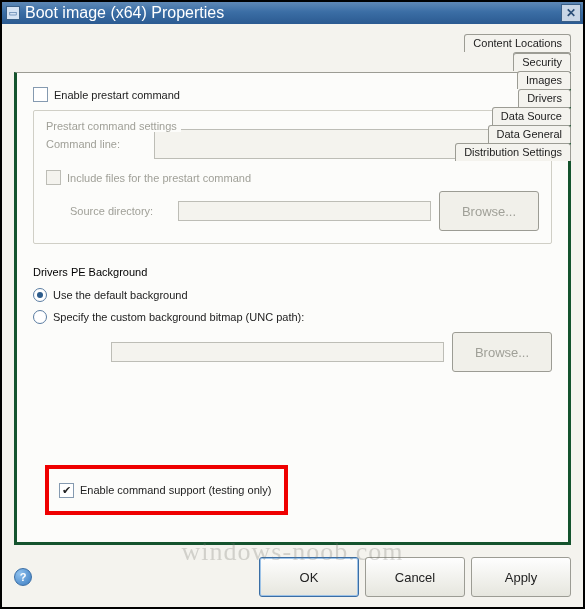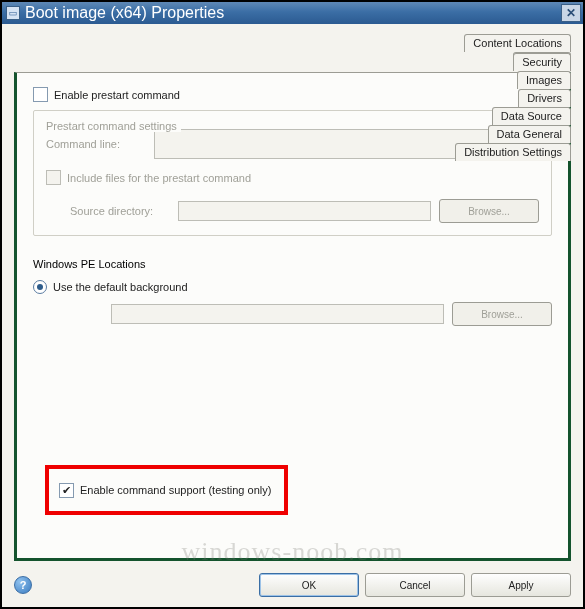--- a/index.html
+++ b/index.html
@@ -187,22 +187,22 @@
     font-size: 7px;
     color: #666;
   }
   .spinbtn + .spinbtn { margin-top: -1px; }
   .btn {
     min-width: 74px;
     height: 22px;
     border: 1px solid #9c9c94;
     border-radius: 3px;
     background: linear-gradient(#fefefe, #e6e6de);
-    padding: 0 12px;
-    font-size: 10px;
+    padding: 8px 12px;
+    font-size: 13px;
     color: #222;
     display: inline-flex;
     align-items: center;
     justify-content: center;
     cursor: default;
   }
   .btn.disabled {
     color: #a0a098;
     background: #f1f0ea;
   }
@@ -336,41 +336,45 @@
 
         <div class="field-row">
           <span class="field-label">Command line:</span>
           <span class="textbox"></span>
           <span class="spin">
             <span class="spinbtn">▲</span>
             <span class="spinbtn">▼</span>
           </span>
         </div>
 
-        <div class="row" style="margin-top:4px;margin-bottom:14px;">
+        <div class="row" style="margin-top:4px;margin-bottom:6px;">
           <span class="checkbox disabled"></span>
           <span class="label disabled">Include files for the prestart command</span>
         </div>
 
         <div class="field-row" style="margin-bottom:0;margin-left:24px;">
           <span class="field-label">Source directory:</span>
           <span class="textbox single"></span>
           <span class="btn disabled" style="margin-left:8px;">Browse...</span>
         </div>
       </div>
 
-      <div class="section-title">Windows PE Locations</div>
+      <div class="section-title">Drivers PE Background</div>
 
       <div class="row">
         <span class="radio">
             <span class="dot"></span>
           </span>
         <span class="label">Use the default background</span>
       </div>
 
+      <div class="row">
+        <span class="radio"></span>
+        <span class="label">Specify the custom background bitmap (UNC path):</span>
+      </div>
 
       <div class="bg-input-row">
         <span class="bg-textbox"></span>
         <span class="btn disabled bg-browse">Browse...</span>
       </div>
 
       <div class="highlight">
         <span class="checkbox">✔</span>
         <span class="label">Enable command support (testing only)</span>
       </div>

